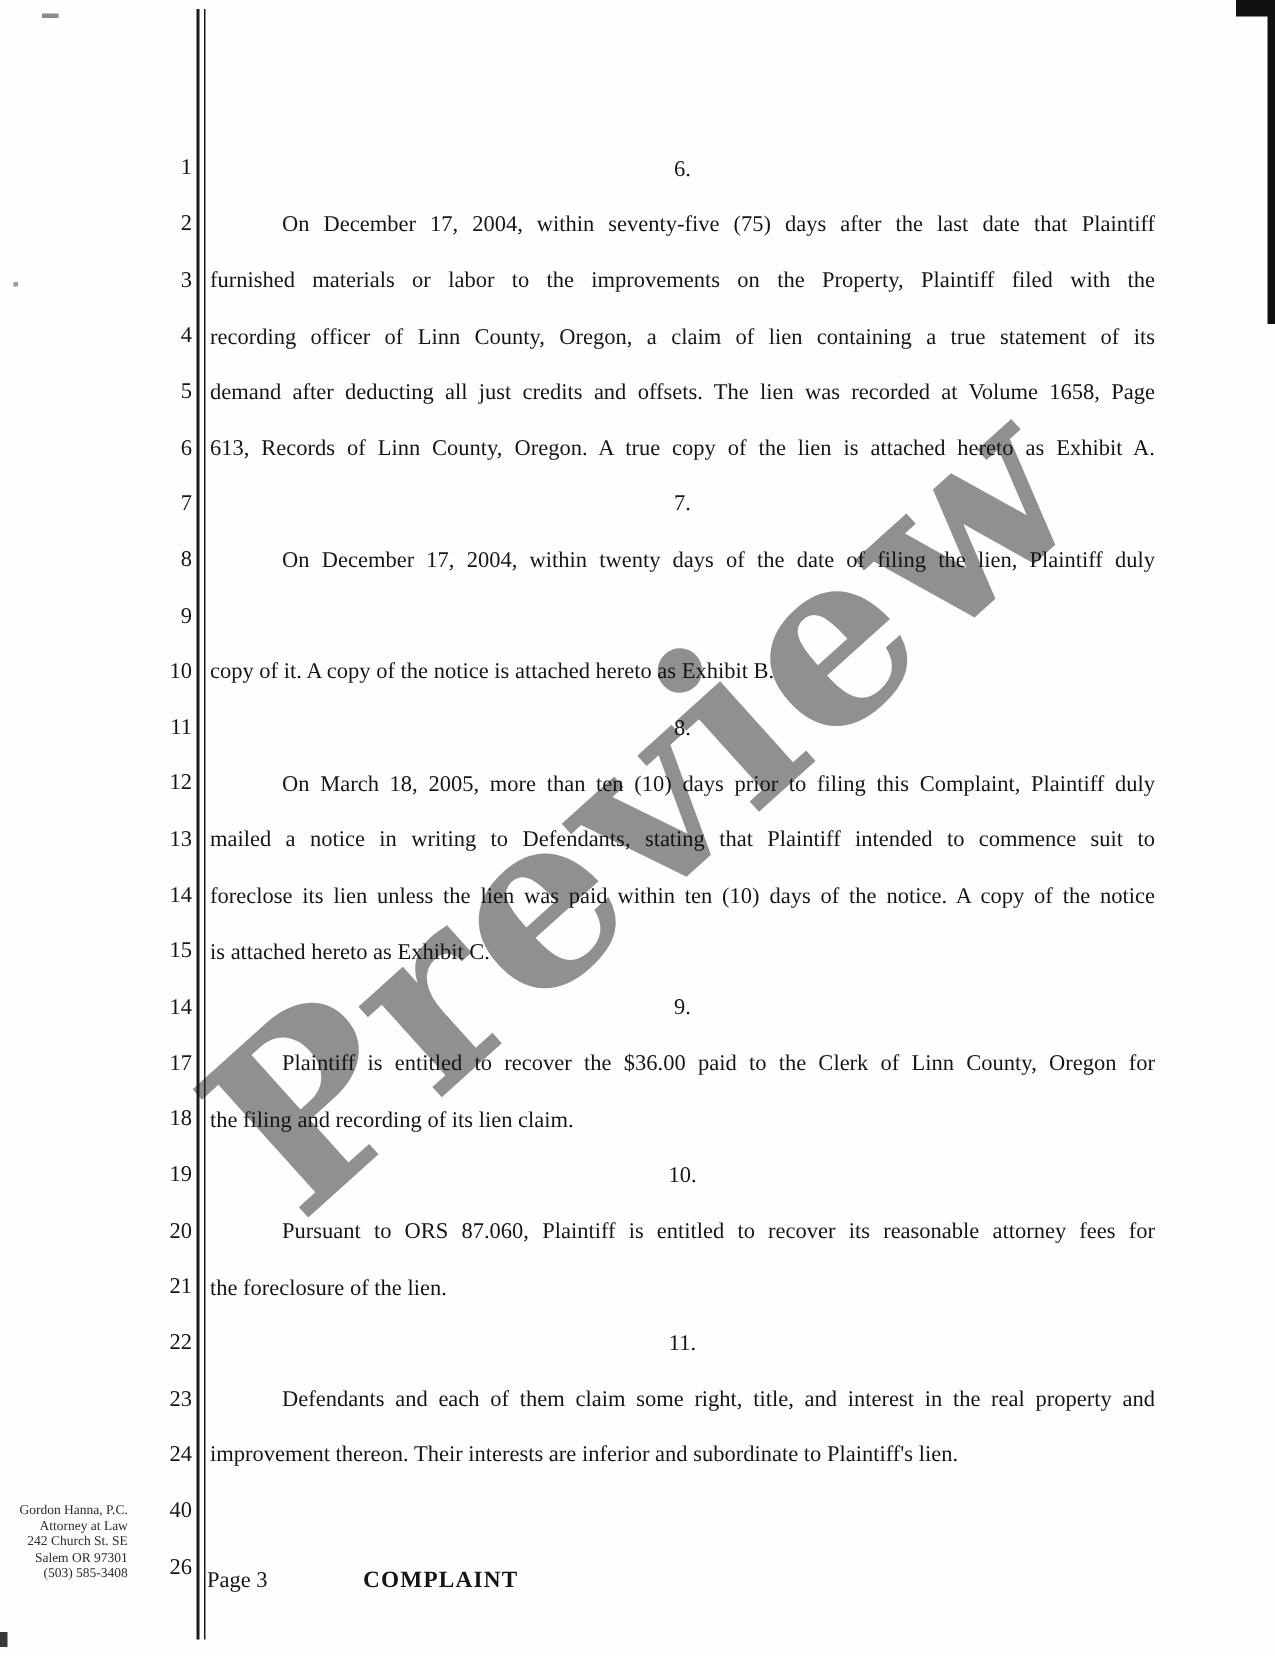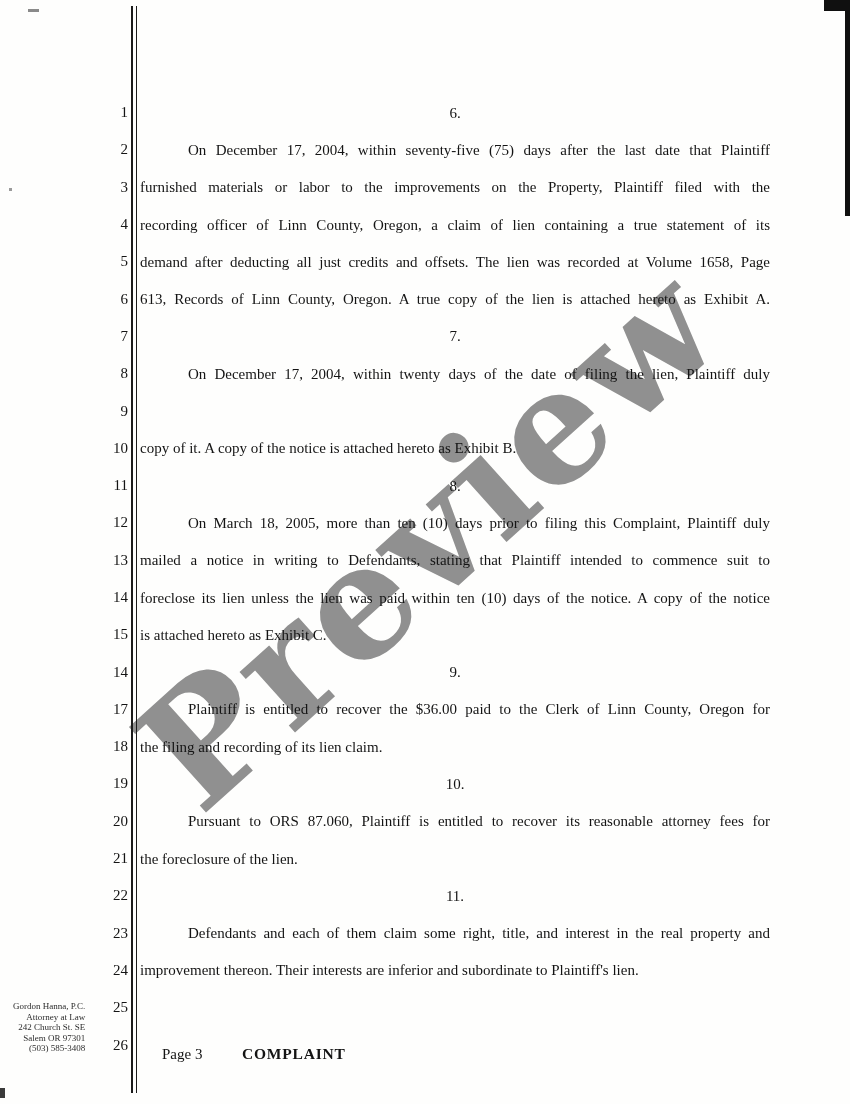--- a/index.html
+++ b/index.html
@@ -24,21 +24,21 @@
   .txt{flex:1;margin-left:12px;margin-right:80px;font-size:15px;line-height:1.2;white-space:nowrap;}
   .txt.heading{text-align:center;}
   .txt.first{text-indent:48px;text-align:justify;text-align-last:justify;white-space:normal;}
   .txt.full{text-align:justify;text-align-last:justify;white-space:normal;}
   .txt.end{text-align:left;white-space:normal;}
   .attorney{
     position:absolute;left:13px;top:1001px;
     font-family:"Liberation Serif",serif;font-size:9px;line-height:10.5px;
     color:#2c2c2c;z-index:2;text-align:right;
   }
-  .page-label{position:absolute;left:138px;top:1046px;font-size:15px;z-index:4;padding-left:24px;}
+  .page-label{position:absolute;left:138px;top:1046px;font-size:15px;z-index:4;}
   .doc-title{position:absolute;left:242px;top:1045px;font-size:15.5px;font-weight:700;letter-spacing:.8px;z-index:4;}
   .art{position:absolute;background:#101010;z-index:6;}
   .art.edge-right{right:0;top:0;width:5px;height:216px;}
   .art.corner-tr{right:0;top:0;width:26px;height:11px;}
   .art.speck-a{left:28px;top:9px;width:11px;height:3px;background:#8a8a8a;}
   .art.speck-b{left:9px;top:188px;width:3px;height:3px;background:#9a9a9a;}
   .art.corner-bl{left:0;top:1088px;width:5px;height:10px;background:#3a3a3a;}
 </style>
 </head>
 <body>
@@ -139,21 +139,21 @@
     </div>
     <div class="row">
       <div class="num">23</div>
       <div class="txt first">Defendants and each of them claim some right, title, and interest in the real property and</div>
     </div>
     <div class="row">
       <div class="num">24</div>
       <div class="txt end">improvement thereon.  Their interests are inferior and subordinate to Plaintiff's lien.</div>
     </div>
     <div class="row">
-      <div class="num">25</div>
+      <div class="num">40</div>
       <div class="txt end"></div>
     </div>
     <div class="row">
       <div class="num">26</div>
       <div class="txt end"></div>
     </div>
   </div>
 
 <div class="attorney" id="attorney">
     <div>Gordon Hanna, P.C.</div>

